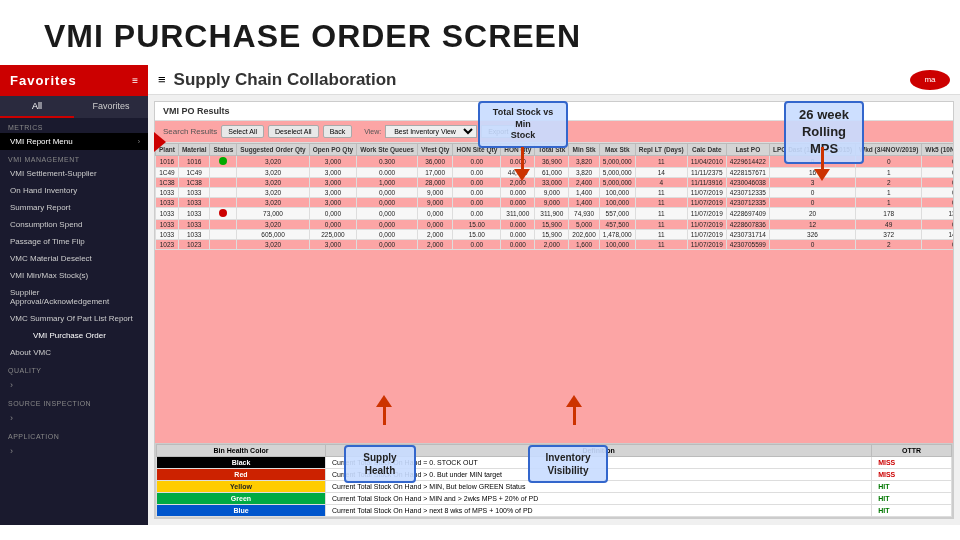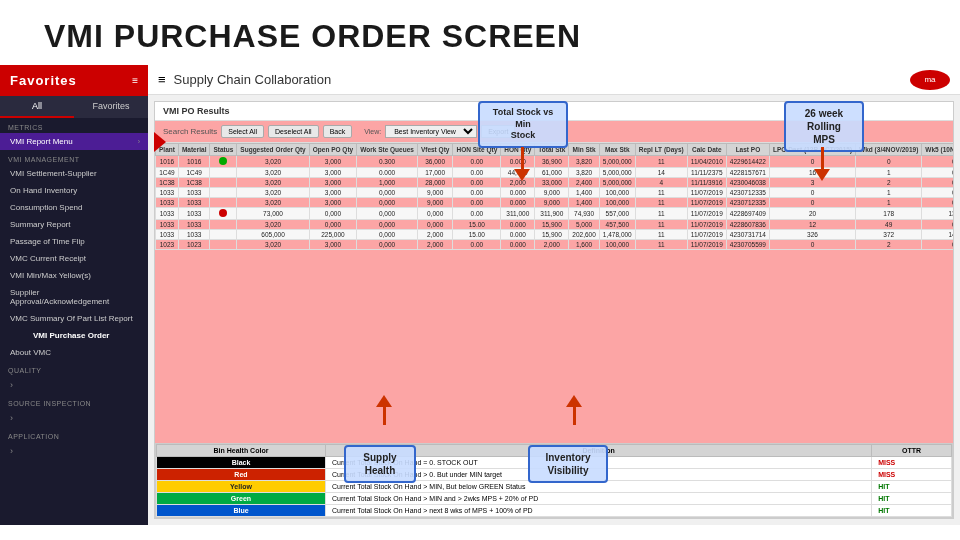--- a/index.html
+++ b/index.html
@@ -91,27 +91,27 @@
       font-size: 8px;
       padding: 4px 8px 4px 10px;
       cursor: pointer;
       display: flex;
       align-items: center;
       justify-content: space-between;
       position: relative;
     }
 
     .sidebar-item.highlight {
-      background: #4c1d95;
+      background: #000000;
       color: #fff;
     }
 
     .sidebar-item.active-menu {
       color: #fff;
-      font-weight: bold;
+      font-weight: normal;
       padding-left: 33px;
     }
 
     .sidebar-item .chevron {
       font-size: 7px;
       color: #888;
     }
 
     .sidebar-arrow {
       position: absolute;
@@ -417,33 +417,33 @@
 
     <div class="sidebar-section-label">VMI MANAGEMENT</div>
 
     <div class="sidebar-item">
       <span>VMI Settlement-Supplier</span>
     </div>
     <div class="sidebar-item">
       <span>On Hand Inventory</span>
     </div>
     <div class="sidebar-item">
+      <span>Summary Report</span>
+    </div>
+    <div class="sidebar-item">
       <span>Consumption Spend</span>
     </div>
     <div class="sidebar-item">
-      <span>Summary Report</span>
-    </div>
-    <div class="sidebar-item">
       <span>Passage of Time Flip</span>
     </div>
     <div class="sidebar-item">
-      <span>VMC Current Receipt</span>
-    </div>
-    <div class="sidebar-item">
-      <span>VMI Min/Max Yellow(s)</span>
+      <span>VMC Material Deselect</span>
+    </div>
+    <div class="sidebar-item">
+      <span>VMI Min/Max Stock(s)</span>
     </div>
     <div class="sidebar-item">
       <span>Supplier Approval/Acknowledgement</span>
     </div>
     <div class="sidebar-item">
       <span>VMC Summary Of Part List Report</span>
     </div>
     <div class="sidebar-item active-menu">
       <span>VMI Purchase Order</span>
     </div>
@@ -465,21 +465,21 @@
     <div class="sidebar-item">
       <span style="color:#888;font-size:9px;">›</span>
     </div>
   </div>
 
   <div class="content-area">
 
     <div class="topbar">
       <div style="display:flex;align-items:center;gap:8px;">
         <span style="font-size:13px;cursor:pointer;">≡</span>
-        <span style="font-size:13px;color:#333;font-weight:normal;">Supply Chain Collaboration</span>
+        <span style="font-size:17px;color:#333;font-weight:bold;">Supply Chain Collaboration</span>
       </div>
       <div class="topbar-icons">
         <div class="topbar-icon">ma</div>
       </div>
     </div>
 
     <div class="results-area">
       <div class="results-header">VMI PO Results</div>
       <div class="search-toolbar">
         <span style="font-size:8px;color:#555;">Search Results</span>
@@ -756,21 +756,21 @@
 
     <div class="callout-box total-stock-box" style="width:90px;font-size:9px;padding:4px 6px;line-height:1.3;">
       Total Stock vs Min<br>Stock
     </div>
 
     <div class="arrow-down arrow-total-stock">
       <div class="arrow-line" style="height:22px;"></div>
       <div class="arrow-head"></div>
     </div>
 
-    <div class="callout-box rolling-mps-box" style="width:80px;font-size:10px;padding:4px 6px;text-align:center;line-height:1.3;">
+    <div class="callout-box rolling-mps-box" style="width:80px;font-size:13px;padding:4px 6px;text-align:center;line-height:1.3;">
       26 week<br>Rolling<br>MPS
     </div>
 
     <div class="arrow-down arrow-rolling">
       <div class="arrow-line" style="height:22px;"></div>
       <div class="arrow-head"></div>
     </div>
 
     <div class="callout-box supply-health-box" style="width:72px;font-size:10px;font-weight:bold;line-height:1.3;">
       Supply<br>Health

